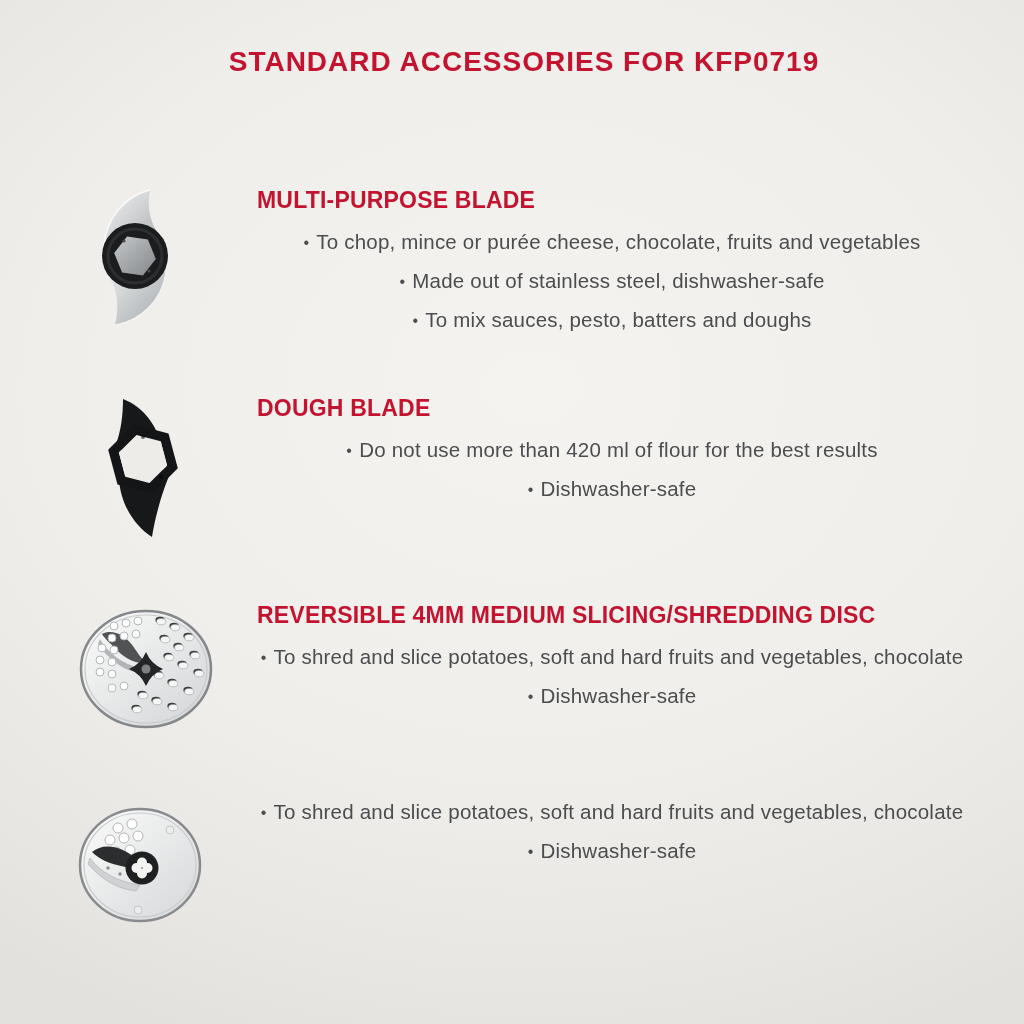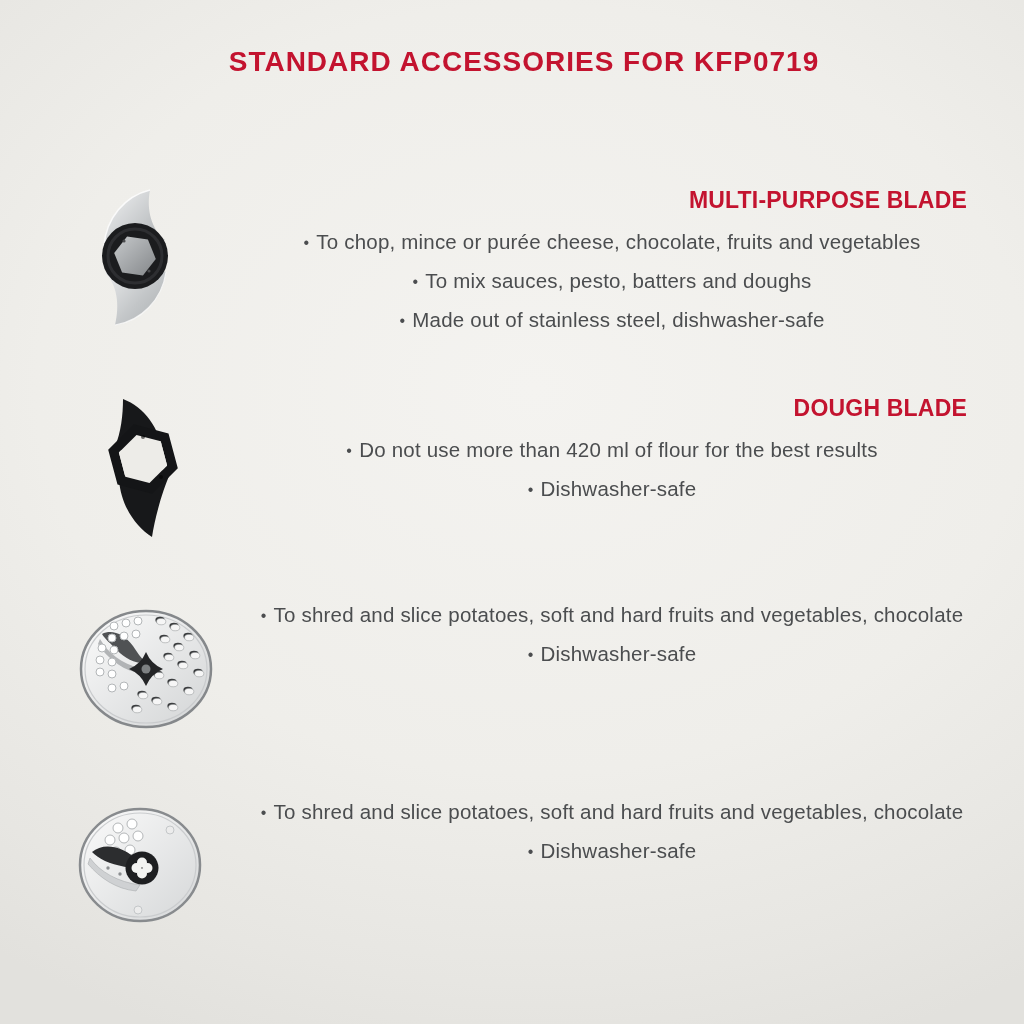--- a/index.html
+++ b/index.html
@@ -25,21 +25,21 @@
   .art{position:absolute;}
   .art-1{left:97px;top:2px;}
   .art-2{left:106px;top:3px;}
   .art-3{left:78px;top:7px;}
   .art-4{left:78px;top:8px;}
   .info{position:absolute;left:257px;top:0;width:710px;}
   .info h2{
     margin:0 0 14px 0;
     color:#C3132F;
     font-size:23px;font-weight:bold;
-    line-height:28px;letter-spacing:0.2px;text-align:right;
+    line-height:28px;letter-spacing:0.2px;
   }
   .info ul{list-style:none;margin:0;padding:0;}
   .info li{
     color:#4B4D4F;
     font-size:20.5px;line-height:28px;
     margin:0 0 10px 0;
     letter-spacing:0.2px;
     text-align:center;
   }
   .dot{font-size:16px;vertical-align:1px;margin-right:7px;color:#4B4D4F;}
@@ -75,22 +75,22 @@
         <circle cx="38" cy="68" r="27" fill="none" stroke="#3a3b3d" stroke-width="3" opacity="0.6"></circle>
         <polygon points="58.8,70.9 45.9,87.5 25.1,84.5 17.2,65.1 30.1,48.5 50.9,51.5" fill="url(#stlHub)"></polygon>
         <circle cx="27" cy="53" r="1.6" fill="#4a4b4d"></circle>
         <circle cx="52" cy="83" r="1.6" fill="#4a4b4d"></circle>
       </svg>
     </div>
     <div class="info">
       <h2>MULTI-PURPOSE BLADE</h2>
       <ul>
         <li><span class="dot">•</span><span>To chop, mince or purée cheese, chocolate, fruits and vegetables</span></li>
+        <li><span class="dot">•</span><span>Made out of stainless steel, dishwasher-safe</span></li>
         <li><span class="dot">•</span><span>To mix sauces, pesto, batters and doughs</span></li>
-        <li><span class="dot">•</span><span>Made out of stainless steel, dishwasher-safe</span></li>
       </ul>
     </div>
   </div>
 
   <div class="section sec-2">
     <div class="art art-2">
       <svg width="78" height="142" viewBox="0 0 78 142">
         <path d="M17,2 C38,10 54,31 57,57 L35,63 L9,50 C15,35 17,18 17,2 Z" fill="#17181a"></path>
         <path d="M46,140 C30,130 15,109 13,83 L37,64 L64,77 C57,92 49,120 46,140 Z" fill="#17181a"></path>
         <path fill-rule="evenodd" fill="#141517" d="M71.8,71.3 L46.3,96.8 L11.5,87.5 L2.2,52.7 L27.7,27.2 L62.5,36.5 Z
@@ -202,20 +202,21 @@
           <g transform="translate(58,100)">
               <ellipse rx="4.6" ry="3.2" fill="#3b3d3f"></ellipse>
               <ellipse cx="1.2" cy="1.6" rx="4.6" ry="3.2" fill="#f6f6f6" stroke="#9ea1a3" stroke-width="0.6"></ellipse>
             </g>
         </g>
         <path d="M68,44 Q73,56 85,61 Q73,66 68,78 Q63,66 51,61 Q63,56 68,44 Z" fill="#242527"></path>
         <circle cx="68" cy="61" r="4.5" fill="#7d8082"></circle>
       </svg>
     </div>
     <div class="info">
+      <h2>REVERSIBLE 4MM MEDIUM SLICING/SHREDDING DISC</h2>
       <ul>
         <li><span class="dot">•</span><span>To shred and slice potatoes, soft and hard fruits and vegetables, chocolate</span></li>
         <li><span class="dot">•</span><span>Dishwasher-safe</span></li>
       </ul>
     </div>
   </div>
 
   <div class="section sec-4">
     <div class="art art-4">
       <svg width="124" height="118" viewBox="0 0 124 118">

